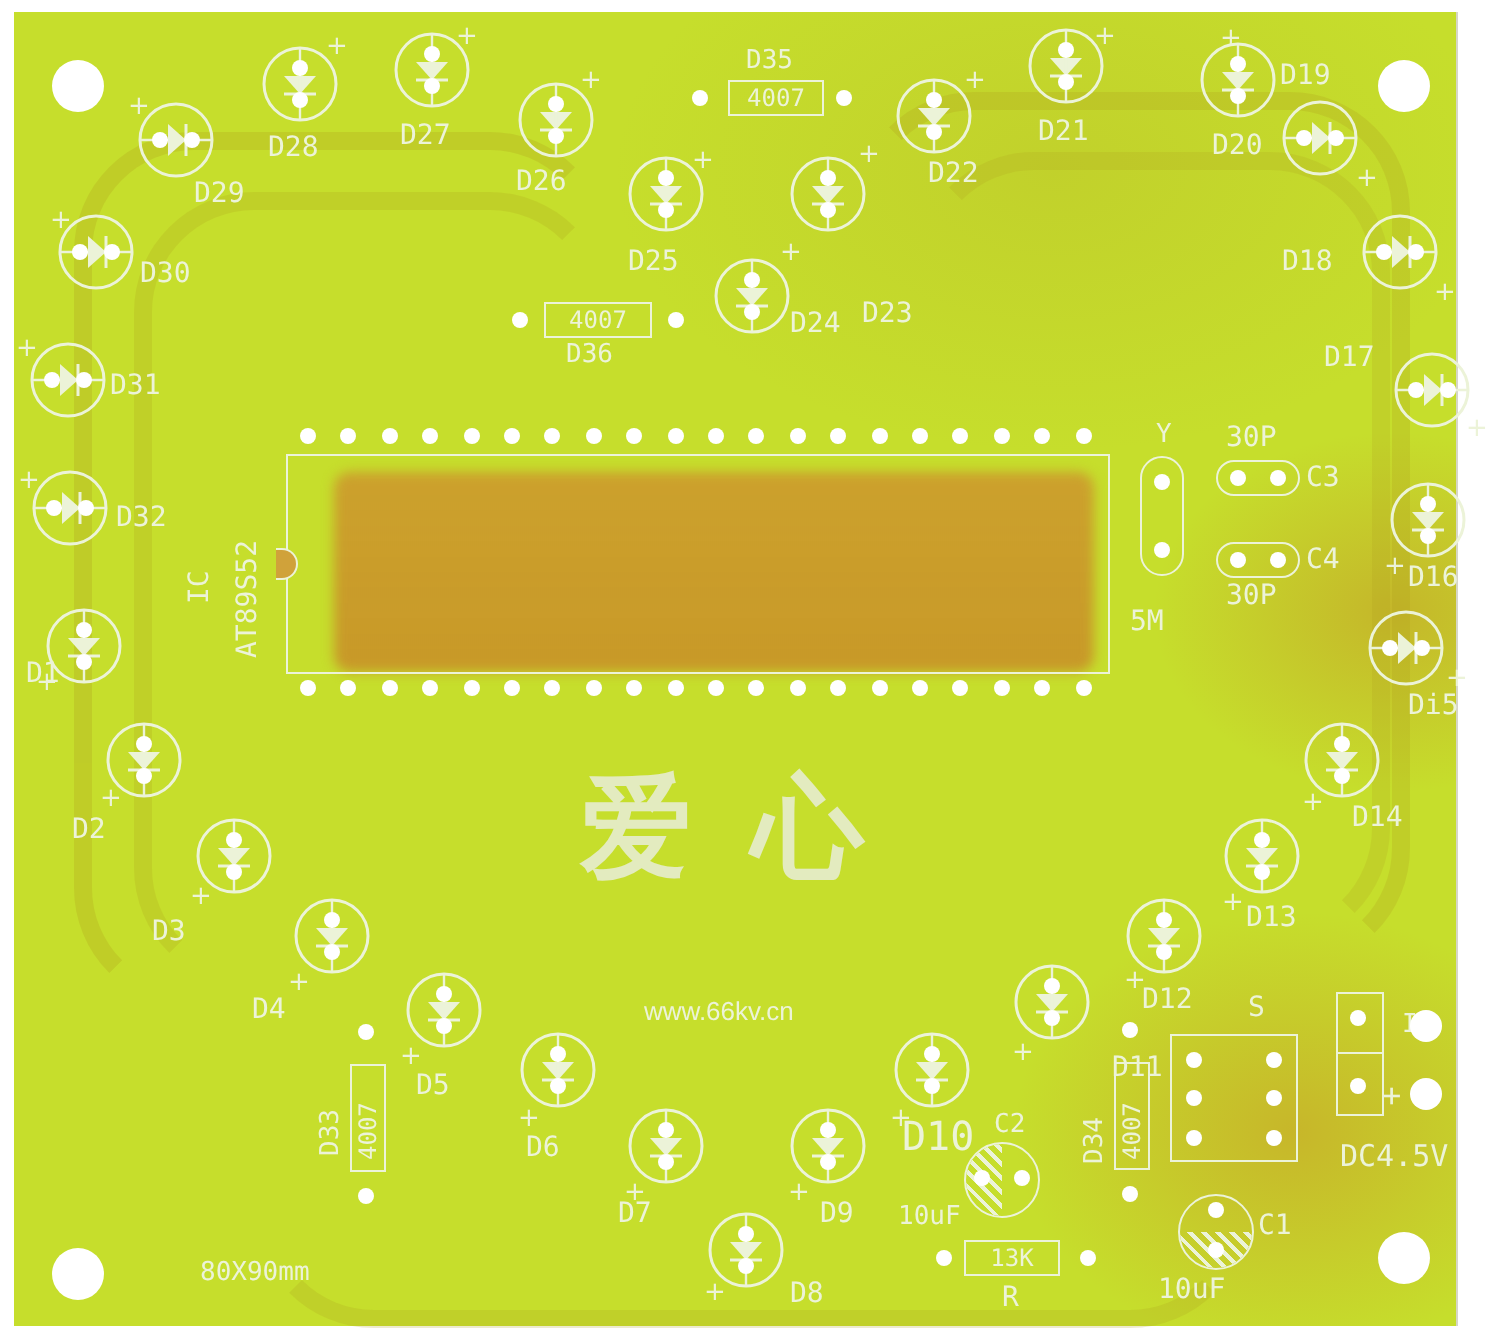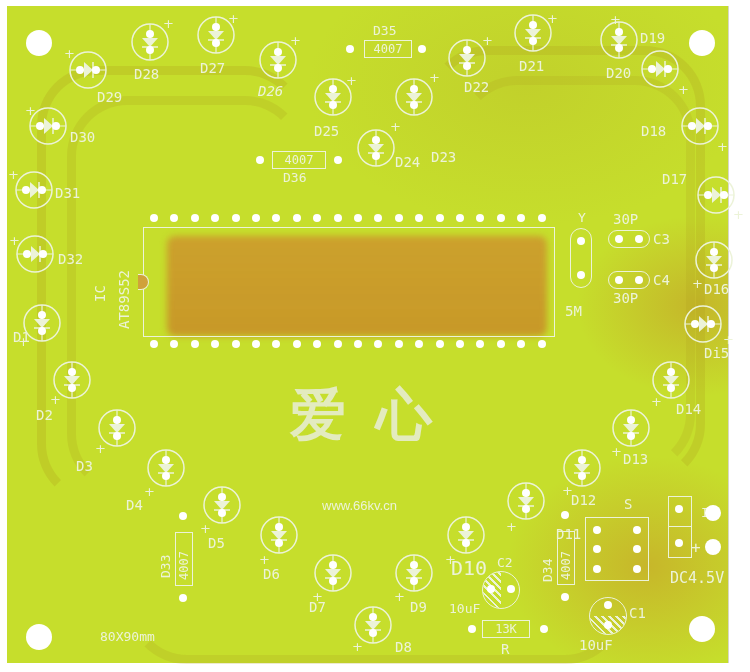--- a/index.html
+++ b/index.html
@@ -459,21 +459,21 @@
       <div class="silk" style="left: 307px; top: 118px; font-size: 14px;">D25</div>
       <div class="plus" style="left: 339px; top: 68px;">+</div>
       <div class="led" style="left: 251px; top: 34px;"><svg width="40" height="40" viewBox="0 0 40 40">
           <circle cx="20" cy="20" r="18" fill="none" stroke="#ecf3d8" stroke-width="1.5"></circle>
           <polygon points="12,16 28,16 20,25" fill="#ecf3d8"></polygon>
           <line x1="12" y1="25" x2="28" y2="25" stroke="#ecf3d8" stroke-width="1.5"></line>
           <line x1="20" y1="2" x2="20" y2="38" stroke="#ecf3d8" stroke-width="1.2"></line>
           <circle cx="20" cy="12" r="4" fill="#fff"></circle>
           <circle cx="20" cy="28" r="4" fill="#fff"></circle>
         </svg></div>
-      <div class="silk" style="left: 251px; top: 78px; font-size: 14px; font-style: italic;">D26</div>
+      <div class="silk" style="left: 251px; top: 78px; font-size: 14px;">D26</div>
       <div class="plus" style="left: 283px; top: 28px;">+</div>
       <div class="led" style="left: 189px; top: 9px;"><svg width="40" height="40" viewBox="0 0 40 40">
           <circle cx="20" cy="20" r="18" fill="none" stroke="#ecf3d8" stroke-width="1.5"></circle>
           <polygon points="12,16 28,16 20,25" fill="#ecf3d8"></polygon>
           <line x1="12" y1="25" x2="28" y2="25" stroke="#ecf3d8" stroke-width="1.5"></line>
           <line x1="20" y1="2" x2="20" y2="38" stroke="#ecf3d8" stroke-width="1.2"></line>
           <circle cx="20" cy="12" r="4" fill="#fff"></circle>
           <circle cx="20" cy="28" r="4" fill="#fff"></circle>
         </svg></div>
       <div class="silk" style="left: 193px; top: 55px; font-size: 14px;">D27</div>

